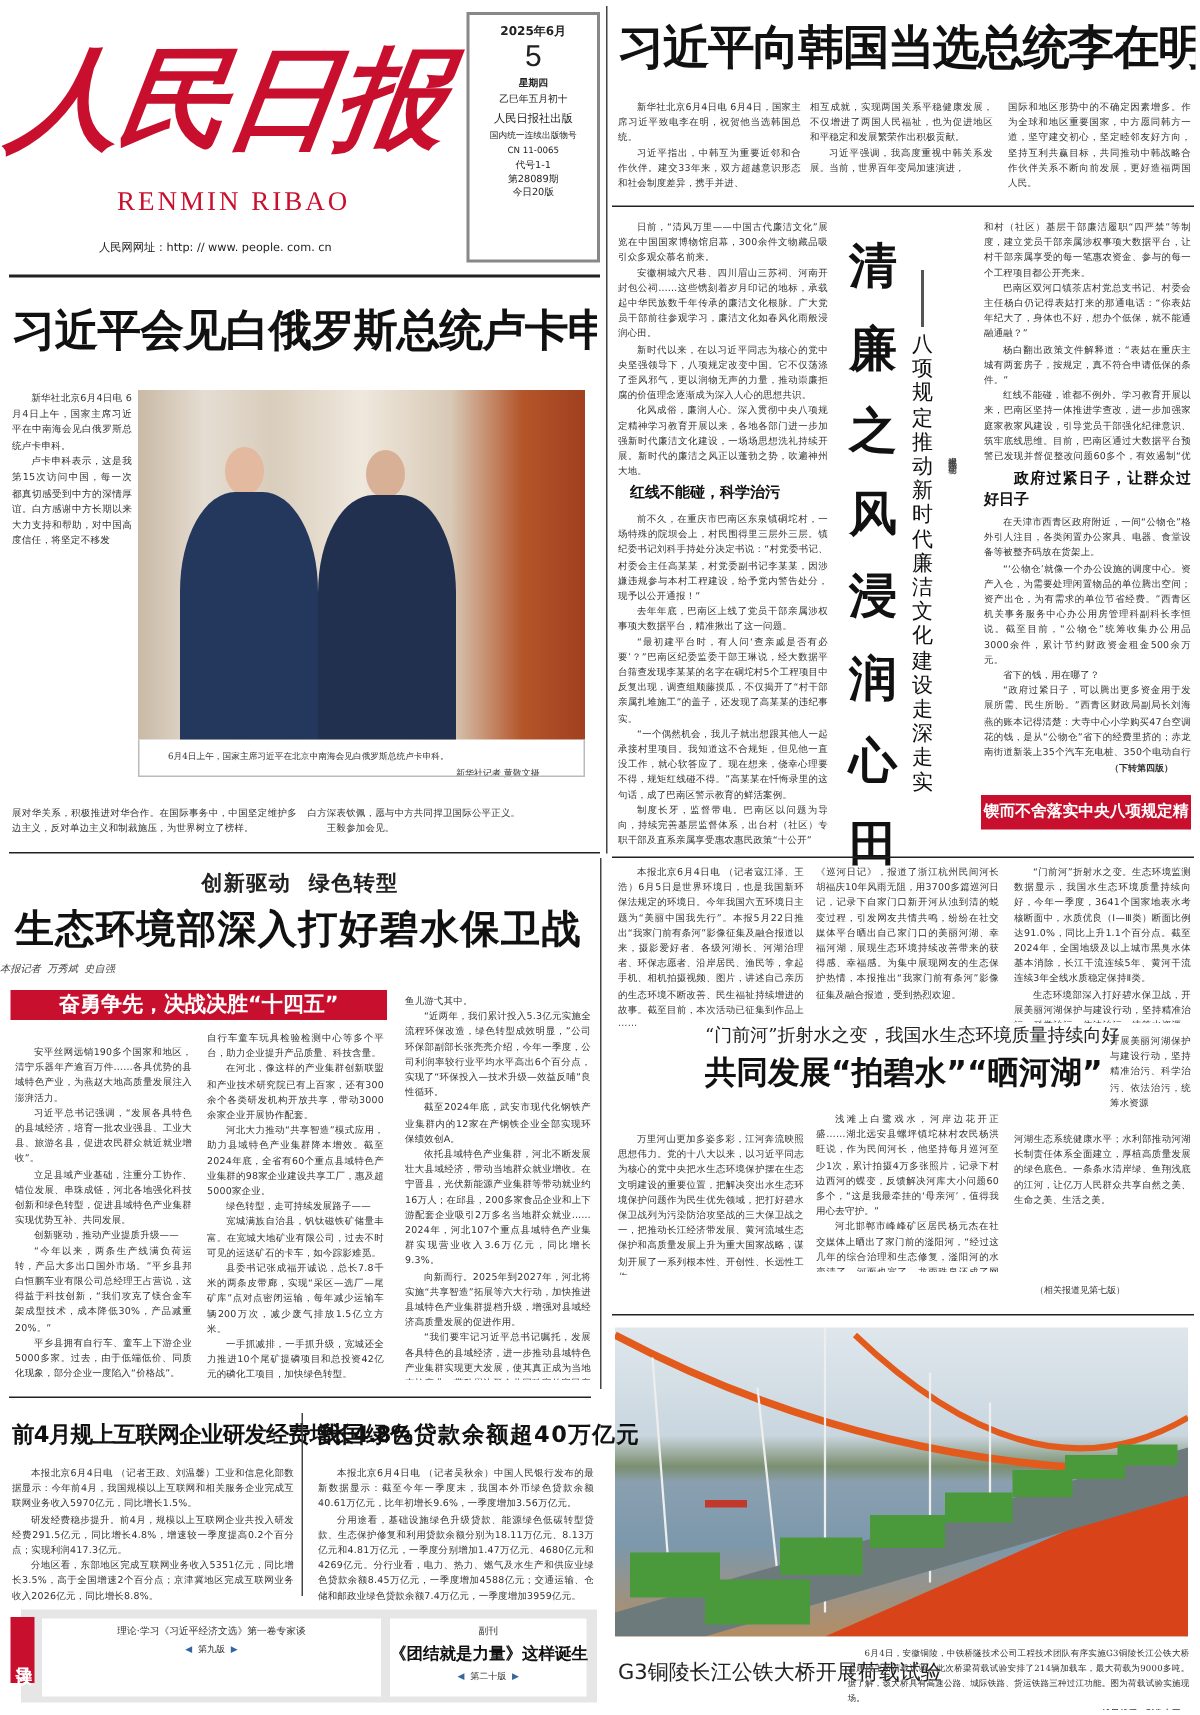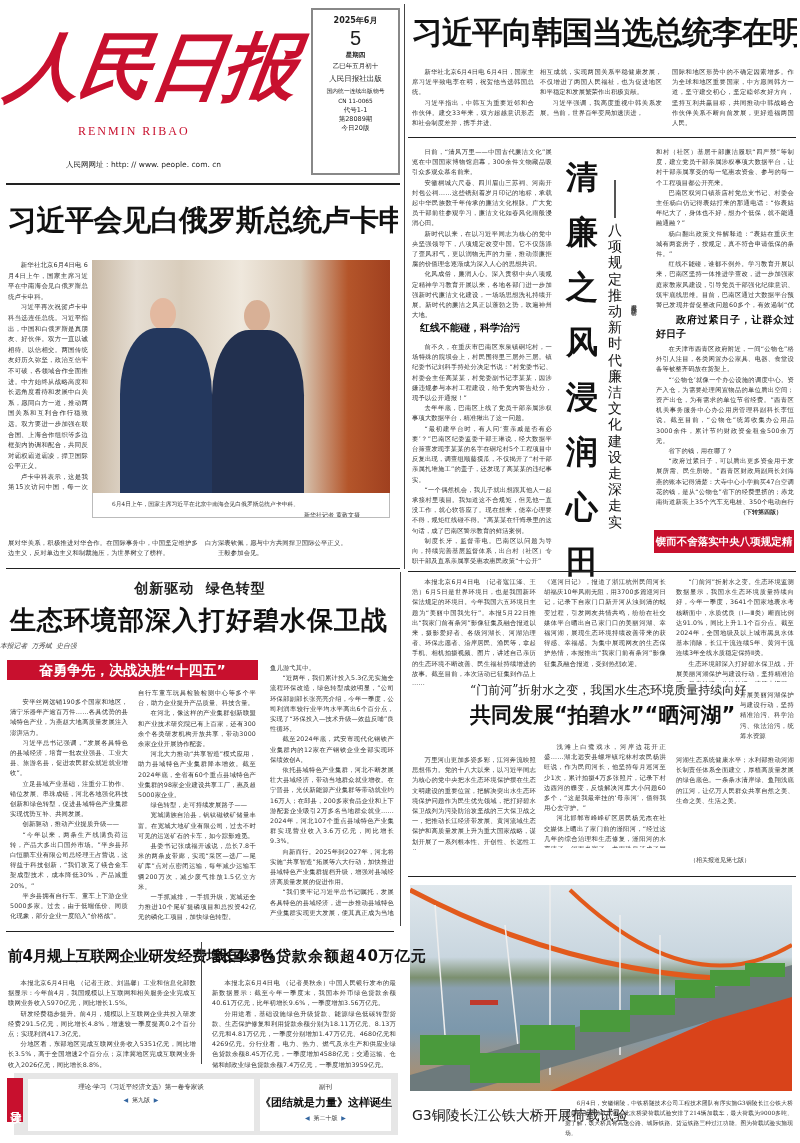--- a/index.html
+++ b/index.html
@@ -8,21 +8,21 @@
 .abs{position:absolute}
 .txt{font-size:6.3px;line-height:10.2px;color:#333;text-align:justify;letter-spacing:0.15px;overflow:hidden}
 .txt p{text-indent:2em}
 .txt p.noind{text-indent:0}
 .serif{font-family:"DejaVu Serif","Liberation Serif",serif}
 .hbold{font-weight:bold;color:#111;white-space:nowrap;overflow:hidden}
 .hline{position:absolute;background:#222}
 .vline{position:absolute;background:#444}
 
 .mast-logo{left:8px;top:8px;width:288px;height:116px;color:#c8102e;font-family:"DejaVu Serif","Liberation Serif",serif;font-size:74px;font-weight:bold;letter-spacing:-2px;font-style:italic;line-height:116px;white-space:nowrap;transform:skewX(-8deg)}
-.mast-pinyin{left:78px;top:124px;color:#c8102e;font-family:"Liberation Serif","DejaVu Serif",serif;font-size:12px;letter-spacing:2px}
+.mast-pinyin{left:78px;top:124px;color:#c8102e;font-family:"Liberation Serif","DejaVu Serif",serif;font-size:18px;letter-spacing:2px}
 .mast-url{left:66px;top:160px;font-size:7.5px;color:#222}
 .datebox{left:311px;top:8px;width:89px;height:167px;border:2px solid #888;text-align:center;padding-top:5px}
 .datebox div{font-size:6.5px;line-height:11px;color:#222}
 .datebox .day{font-size:20px;line-height:24px;font-weight:normal;font-family:"Liberation Sans",sans-serif}
 .datebox .ym{font-size:8px;font-weight:bold}
 
 .photo1{left:92px;top:260px;width:298px;height:233px;background:linear-gradient(90deg,#c9b9a5 0%,#e5ddd2 15%,#d9cdbc 30%,#efe8dd 50%,#d8c9b6 70%,#b4552a 86%,#a0401f 100%)}
 .person{position:absolute;border-radius:40% 40% 0 0}
 .photo2{left:410px;top:885px;width:382px;height:206px;overflow:hidden;background:linear-gradient(180deg,#dfe7ec 0%,#c9d6df 35%,#7b8f6f 45%,#8aa0b0 50%,#7c98ac 70%,#b48d63 100%)}
 .redbox{background:#c8102e;color:#fff;font-weight:bold;text-align:center}
@@ -59,21 +59,20 @@
 <div class="abs txt" style="left:672px;top:67px;width:122px;height:62px">
   <p class="noind">国际和地区形势中的不确定因素增多。作为全球和地区重要国家，中方愿同韩方一道，坚守建交初心，坚定睦邻友好方向，坚持互利共赢目标，共同推动中韩战略合作伙伴关系不断向前发展，更好造福两国人民。</p>
 </div>
 <div class="hline" style="left:408px;top:137px;width:388px;height:1px"></div>
 <div class="vline" style="left:404px;top:4px;width:1px;height:565px"></div>
 
 <div class="hline" style="left:6px;top:183px;width:394px;height:2px"></div>
 <div class="abs hbold" style="left:8px;top:198px;width:390px;font-size:29px;line-height:44px;letter-spacing:-0.5px">习近平会见白俄罗斯总统卢卡申科</div>
 <div class="abs txt" style="left:8px;top:260px;width:80px;height:232px;line-height:10.6px;font-size:6.4px">
   <p>新华社北京6月4日电  6月4日上午，国家主席习近平在中南海会见白俄罗斯总统卢卡申科。</p>
-  <p>习近平再次祝贺卢卡申科当选连任总统。习近平指出，中国和白俄罗斯是真朋友、好伙伴。双方一直以诚相待、以信相交。两国传统友好历久弥坚，政治互信牢不可破，各领域合作全面推进。中方始终从战略高度和长远角度看待和发展中白关系，愿同白方一道，推动两国关系和互利合作行稳致远。双方要进一步加强在联合国、上海合作组织等多边框架内协调和配合，共同反对霸权霸道霸凌，捍卫国际公平正义。</p>
   <p>卢卡申科表示，这是我第15次访问中国，每一次都真切感受到中方的深情厚谊。白方感谢中方长期以来大力支持和帮助，对中国高度信任，将坚定不移发</p>
 </div>
 <div class="abs photo1">
   <div class="person" style="left:58px;top:38px;width:26px;height:32px;background:#e3b9a0;border-radius:50%"></div>
   <div class="person" style="left:28px;top:68px;width:92px;height:165px;background:#24385e"></div>
   <div class="person" style="left:152px;top:40px;width:26px;height:32px;background:#d8b096;border-radius:50%"></div>
   <div class="person" style="left:120px;top:70px;width:92px;height:163px;background:#22304f"></div>
 </div>
 <div class="abs serif" style="left:112px;top:500px;font-size:5.8px;color:#333">6月4日上午，国家主席习近平在北京中南海会见白俄罗斯总统卢卡申科。</div>
 <div class="abs" style="left:304px;top:511px;font-size:6px;color:#333">新华社记者  黄敬文摄</div>

